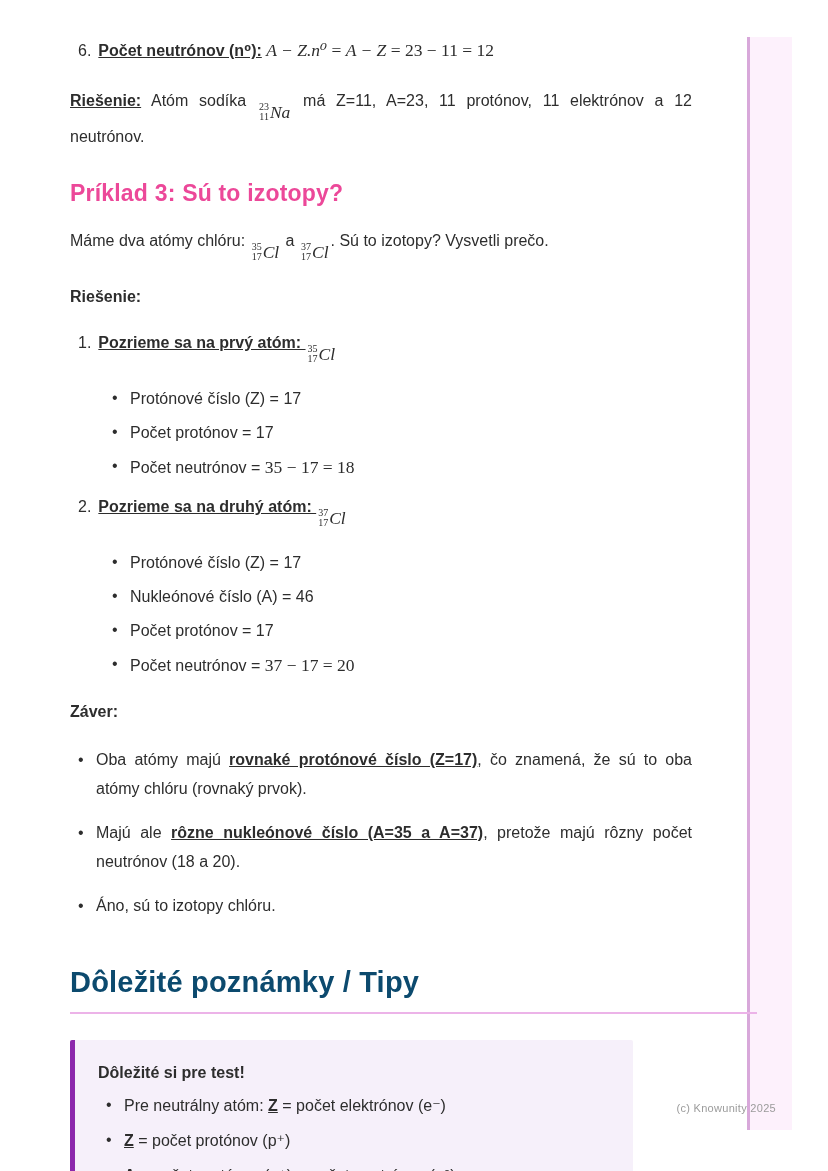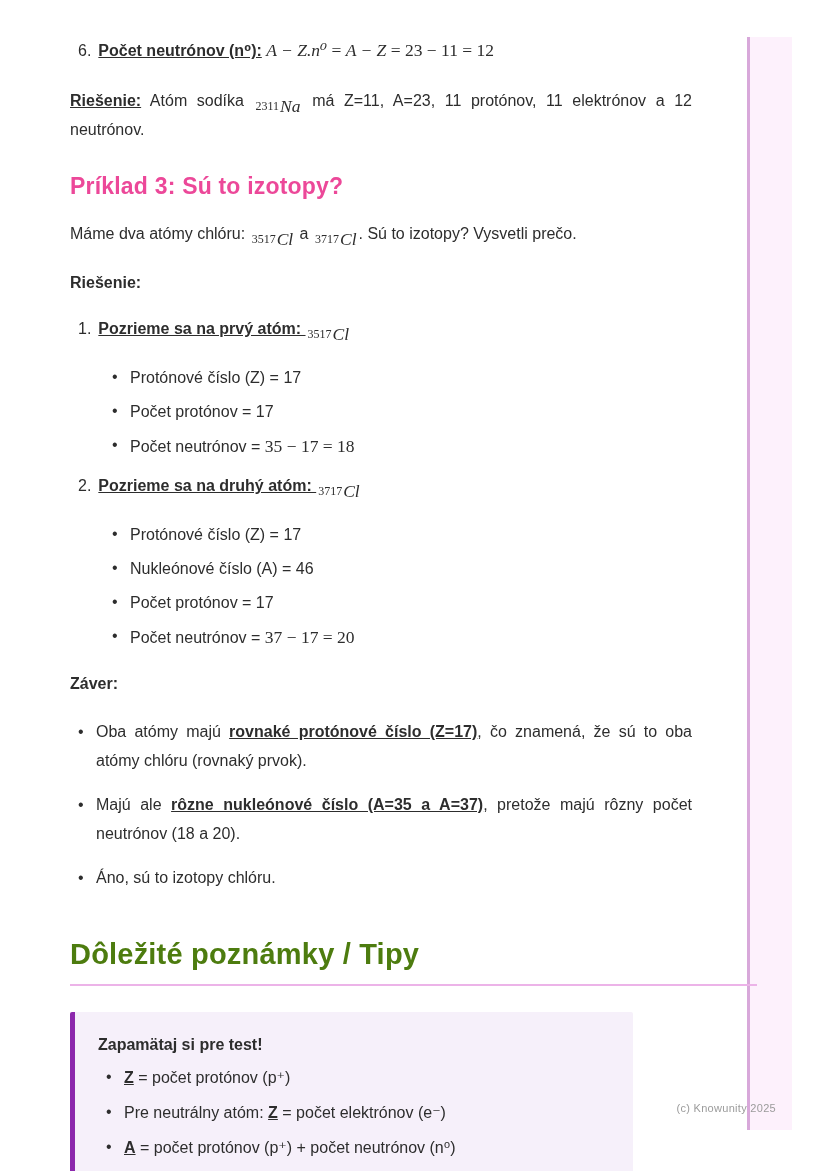--- a/index.html
+++ b/index.html
@@ -14,23 +14,23 @@
   }
   .content { position:absolute; left:70px; top:38px; width:622px; }
 
   
   .b { font-weight:bold;text-decoration:underline; }
   .math { font-family:"Liberation Serif","DejaVu Serif",serif; font-size:17.5px; }
   .mi { font-family:"Liberation Serif","DejaVu Serif",serif; font-style:italic; font-size:17.5px;text-align:right; }
 
   .nuclide { display:inline-flex; align-items:center; vertical-align:-4px; margin:0 2px; }
   .nuclide .stack {
-    display:inline-flex; flex-direction:row; align-items:flex-end;
+    display:inline-flex; flex-direction:column; align-items:flex-end;
     font-family:"Liberation Serif","DejaVu Serif",serif;
-    font-size:12px; line-height:10px; margin-right:1px;
+    font-size:10px; line-height:10px; margin-right:1px;
   }
   .nuclide .sym {
     font-family:"Liberation Serif","DejaVu Serif",serif;
     font-style:italic; font-size:17.5px; line-height:18px;
   }
 
   .olrow { display:flex; margin-left:8px; font-size:16px; line-height:24px; align-items:baseline; }
   .olrow > .num { margin-right:7px; flex:none; }
 
   p.body { font-size:16px; line-height:29px; text-align:justify; margin-top:23px; }
@@ -155,29 +155,29 @@
       </ol>
 
     <p class="label">Záver:</p>
 
     <ul class="zul">
         <li><span>Oba atómy majú </span><span class="b">rovnaké protónové číslo (Z=17)</span><span>, čo znamená, že sú to oba atómy chlóru (rovnaký prvok).</span></li>
         <li><span>Majú ale </span><span class="b">rôzne nukleónové číslo (A=35 a A=37)</span><span>, pretože majú rôzny počet neutrónov (18 a 20).</span></li>
         <li><span>Áno, sú to izotopy chlóru.</span></li>
       </ul>
 
-    <h1 class="notes" style="color: #4d7c0f;">Dôležité poznámky / Tipy</h1>
+    <h1 class="notes" style="color: #0c4a6e;">Dôležité poznámky / Tipy</h1>
 
     <hr class="rule" style="border-top: 2px solid rgb(236, 179, 232);">
 
     <div class="tipbox" style="background-color: rgb(246, 240, 250); border-left-color: rgb(140, 40, 172);">
-      <p class="tiptitle">Zapamätaj si pre test!</p>
+      <p class="tiptitle">Dôležité si pre test!</p>
       <ul class="tipul">
+          <li><span>Pre neutrálny atóm: </span><span class="b">Z</span><span> = počet elektrónov (e⁻)</span></li>
           <li><span class="b">Z</span><span> = počet protónov (p⁺)</span></li>
-          <li><span>Pre neutrálny atóm: </span><span class="b">Z</span><span> = počet elektrónov (e⁻)</span></li>
           <li><span class="b">A</span><span> = počet protónov (p⁺) + počet neutrónov (n⁰)</span></li>
         </ul>
     </div>
 
   </div>
 
   <div class="footer" style="color: rgb(155, 155, 155); text-align: center;">(c) Knowunity 2025</div>
 
 </div>
 

